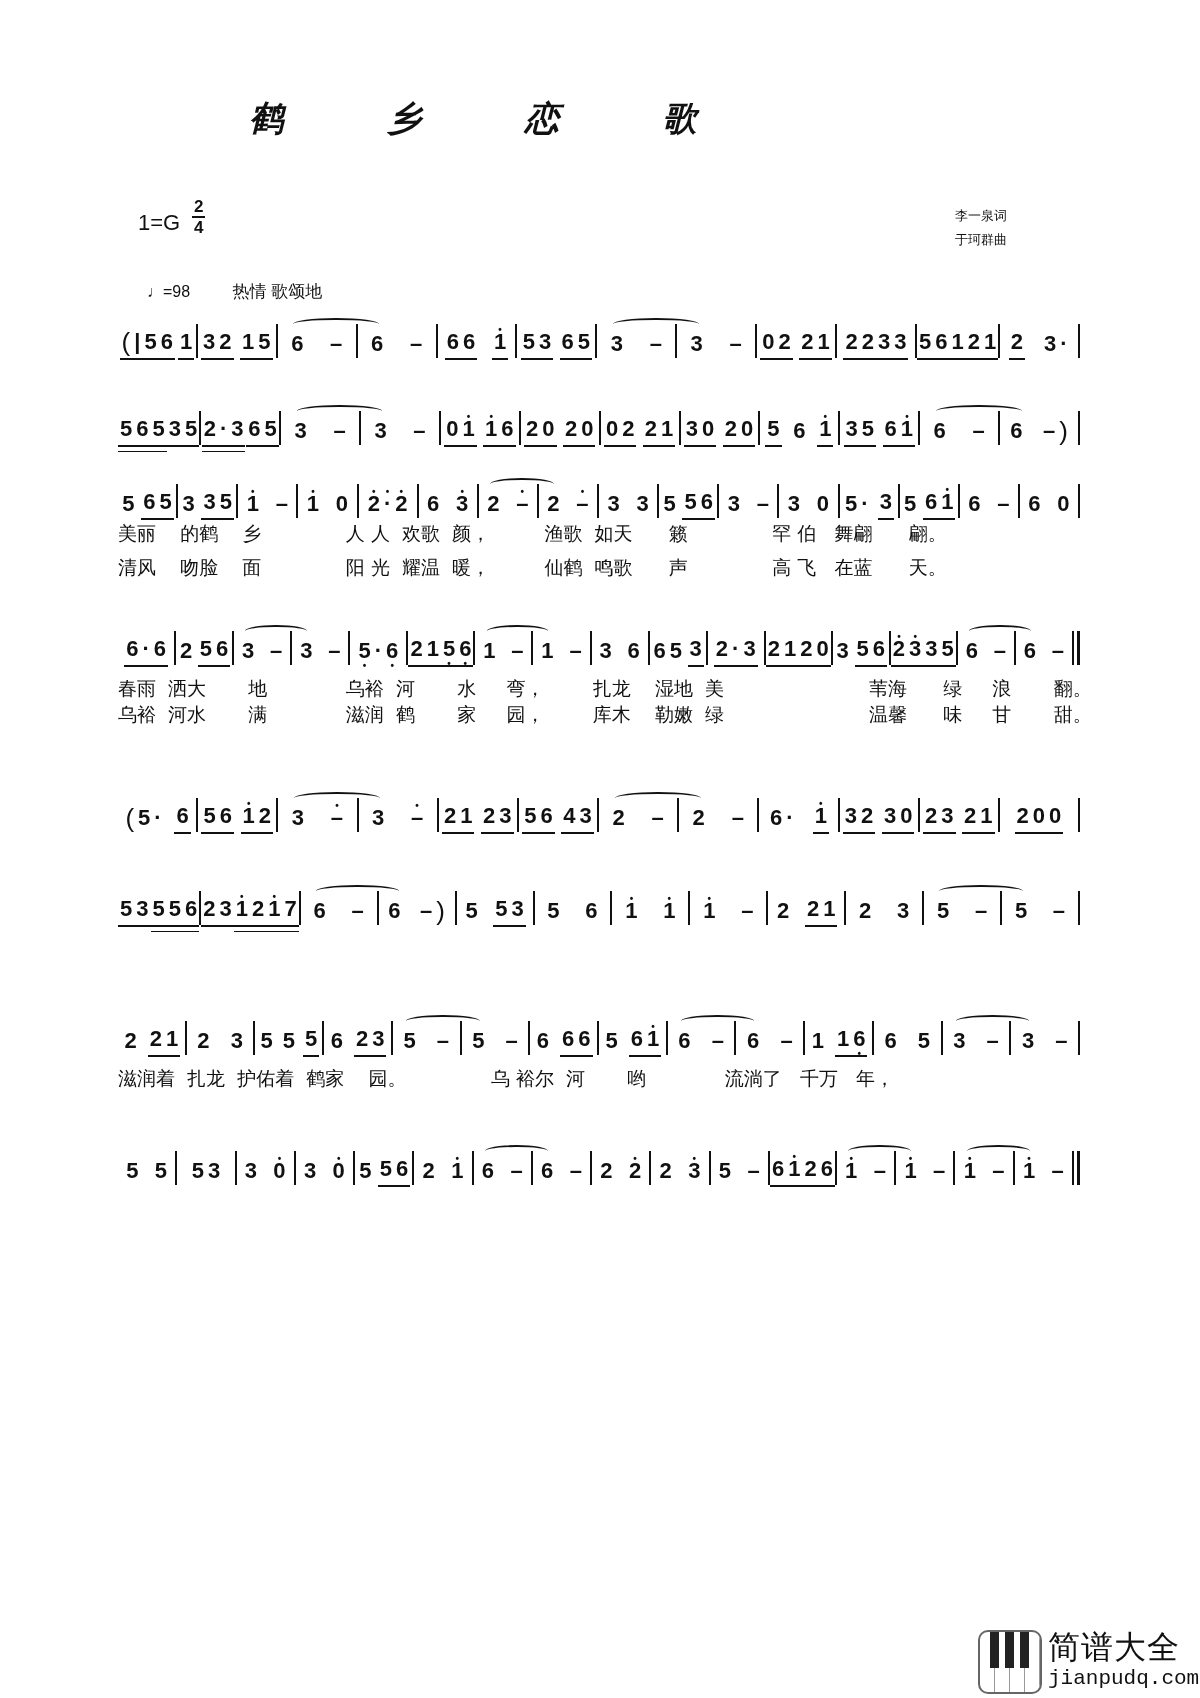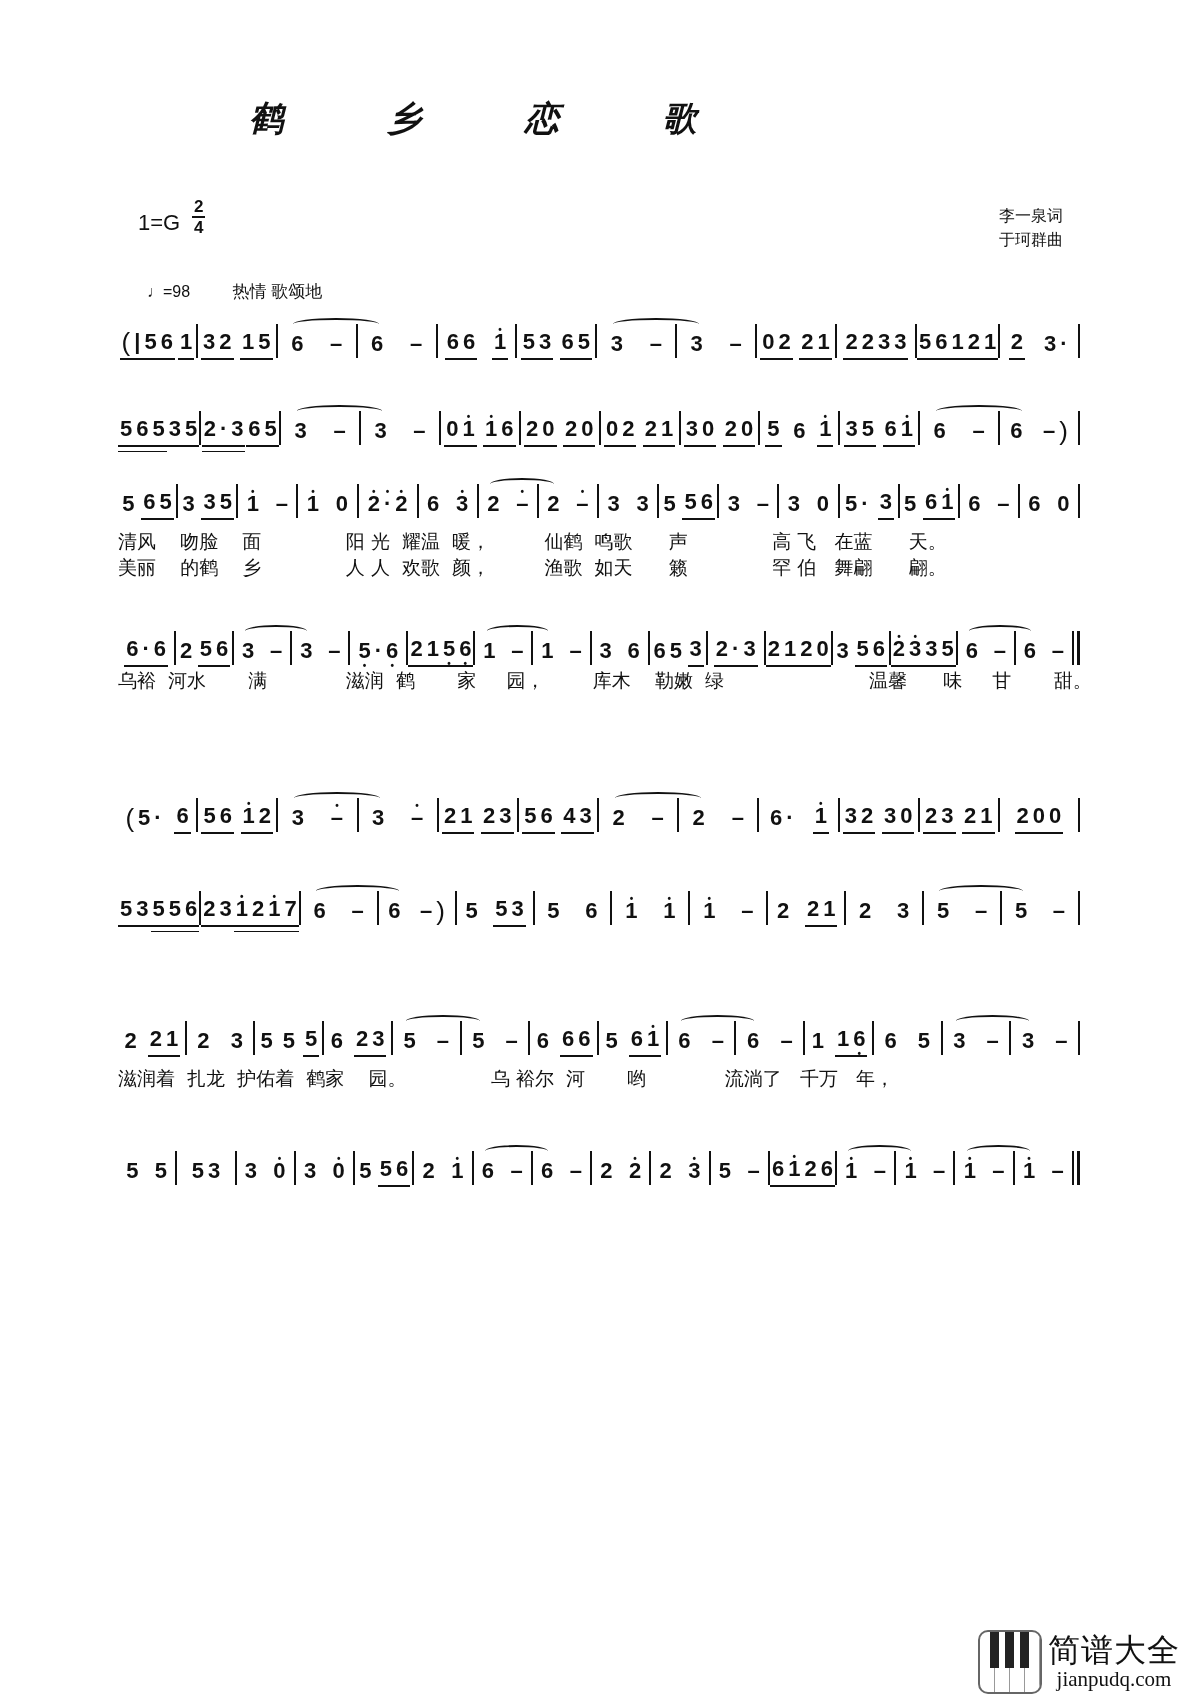--- a/index.html
+++ b/index.html
@@ -2,42 +2,42 @@
 <html><head>
 <meta charset="utf-8">
 <style>
   html, body { margin: 0; padding: 0; background: #ffffff; }
   body { width: 1200px; height: 1698px; position: relative; overflow: hidden; color: #111; }
   .title { position: absolute; top: 96px; left: 0; width: 992px; text-align: center;
     font-family: "DejaVu Serif", serif; font-size: 34px; letter-spacing: 46px; font-style: italic; font-weight: bold; }
   .key { position: absolute; top: 198px; left: 138px; font-family: "Liberation Sans", sans-serif; font-size: 22px; display: flex; align-items: flex-end; }
   .frac { display: inline-flex; flex-direction: column; align-items: center; margin-left: 12px; font-weight: bold; font-size: 17px; line-height: 17px; }
   .frac .bar { width: 13px; height: 2px; background: #111; margin: 1px 0; }
-  .credits { position: absolute; top: 204px; left: 999px; font-family: "DejaVu Serif", serif; font-size: 16px; line-height: 24px; }
+  .credits { position: absolute; top: 204px; left: 955px; font-family: "DejaVu Serif", serif; font-size: 13px; line-height: 24px; }
   .tempo { position: absolute; top: 280px; left: 147px; font-family: "Liberation Sans", sans-serif; font-size: 16px; }
   .tempo .expr { margin-left: 38px; font-size: 17px; }
   .line { position: absolute; left: 118px; width: 962px; }
   .notes { display: flex; align-items: flex-end; height: 42px; font-family: "Liberation Sans", sans-serif; font-weight: bold; font-size: 22px; }
   .measure { flex: 1; display: flex; justify-content: space-around; align-items: flex-end; position: relative; height: 42px; }
   .bl { width: 2px; background: #111; height: 34px; align-self: flex-end; margin-bottom: 2px; }
   .bl.final { width: 6px; border-left: 2px solid #111; background: transparent; box-shadow: inset -3px 0 0 #111; }
   .grp { display: inline-flex; position: relative; padding-bottom: 4px; }
   .grp.u1 { border-bottom: 2px solid #111; }
   .grp.u2 { border-bottom: 2px solid #111; box-shadow: 0 4px 0 -0px #fff, 0 5px 0 0 #111; }
   .n { position: relative; padding: 0 2px; line-height: 24px; }
   .n.hi::before { content: "•"; position: absolute; top: -12px; left: 50%; transform: translateX(-50%); font-size: 10px; }
   .n.lo::after { content: "•"; position: absolute; bottom: -15px; left: 50%; transform: translateX(-50%); font-size: 10px; }
   .tie { position: absolute; top: 0px; height: 10px; border-top: 2px solid #111; border-radius: 50% 50% 0 0; }
   .paren { font-weight: normal; font-size: 26px; }
   .lyrics { font-family: "DejaVu Serif", serif; font-size: 19px; line-height: 26px; margin-top: 8px; white-space: pre; }
   .logo { position: absolute; left: 978px; top: 1630px; display: flex; align-items: center; }
   .keys { width: 60px; height: 60px; border: 2px solid #666; border-radius: 10px; display: flex; overflow: hidden; }
   .keys span { flex: 1; border-right: 1px solid #999; position: relative; }
   .keys span.b::after { content: ""; position: absolute; right: -5px; top: 0; width: 9px; height: 36px; background: #222; z-index: 2; }
-  .brand { margin-left: 6px; font-family: Liberation Serif, serif; text-align: center; }
+  .brand { margin-left: 6px; font-family: Liberation Mono, monospace; }
   .brand .cn { font-size: 32px; line-height: 34px; letter-spacing: 1px; }
   .brand .url { font-size: 21px; line-height: 24px; }
 </style>
 </head>
 <body>
 
 <div class="title">鹤 乡 恋 歌</div>
 
 <div class="key">
   <span>1=G</span>
@@ -466,22 +466,22 @@
         <div class="measure">
           <span class="grp">
             <span class="n">6</span>
           </span>
           <span class="grp">
             <span class="n">0</span>
           </span>
         </div>
         <span class="bl"></span>
       </div>
+      <div class="lyrics" style="margin-top: 0px;">美丽    的鹤    乡              人 人  欢歌  颜，         渔歌  如天      籁              罕 伯   舞翩      翩。</div>
       <div class="lyrics">清风    吻脸    面              阳 光  耀温  暖，         仙鹤  鸣歌      声              高 飞   在蓝      天。</div>
-      <div class="lyrics" style="margin-top: 0px;">美丽    的鹤    乡              人 人  欢歌  颜，         渔歌  如天      籁              罕 伯   舞翩      翩。</div>
     </div>
     <div class="line" style="top: 625px;">
       <div class="notes">
         <div class="measure">
           <span class="grp u1">
             <span class="n">6</span>
             <span class="n">·</span>
             <span class="n">6</span>
           </span>
         </div>
@@ -625,20 +625,21 @@
         <div class="measure">
           <span class="grp">
             <span class="n">6</span>
           </span>
           <span class="grp">
             <span class="n">–</span>
           </span>
         </div>
         <span class="bl final"></span>
       </div>
+      <div class="lyrics">春雨  洒大       地             乌裕  河       水     弯，        扎龙    湿地  美                        苇海      绿     浪       翻。</div>
       <div class="lyrics" style="margin-top: 0px;">乌裕  河水       满             滋润  鹤       家     园，        库木    勒嫩  绿                        温馨      味     甘       甜。</div>
     </div>
     <div class="line" style="top: 792px;">
       <div class="notes">
         <div class="measure">
           <span class="grp">
             <span class="n paren">(</span>
             <span class="n">5</span>
             <span class="n">·</span>
           </span>

